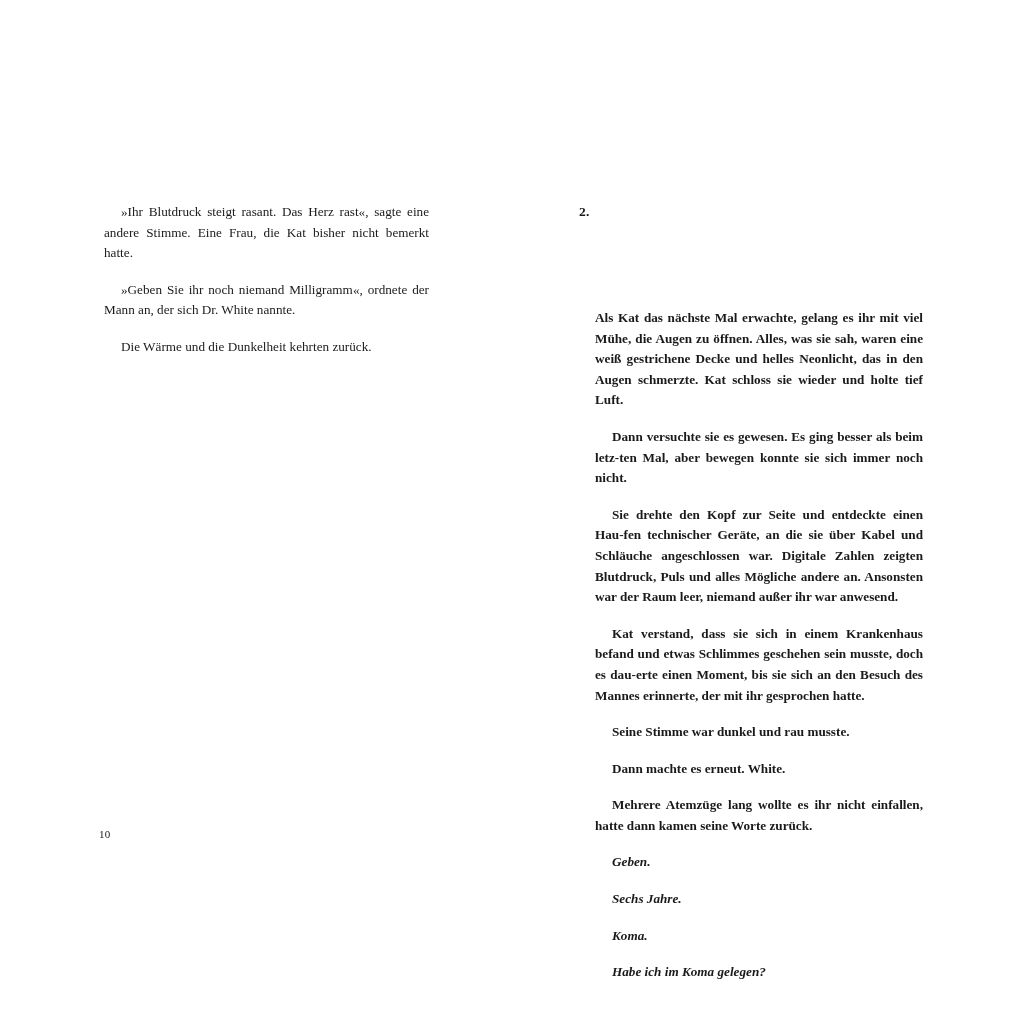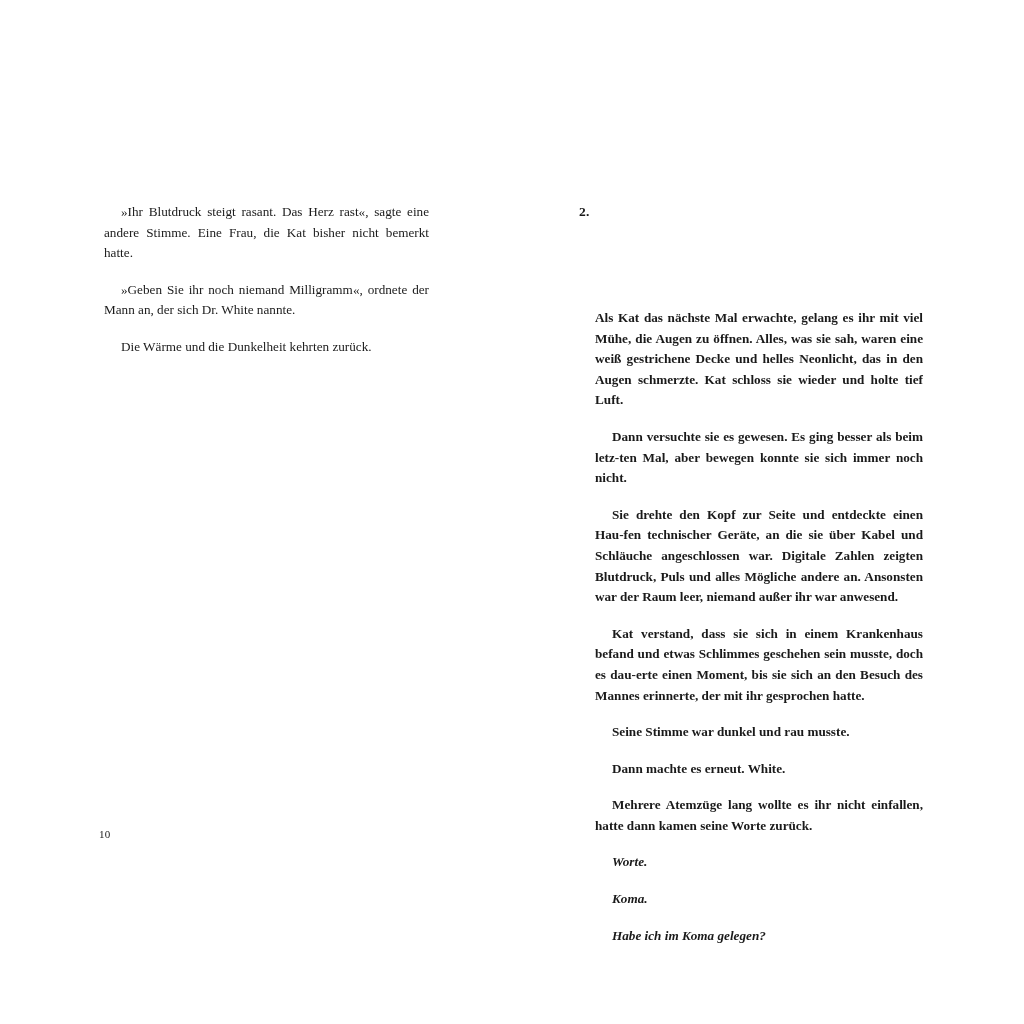--- a/index.html
+++ b/index.html
@@ -108,20 +108,21 @@
       <div class="chapter-number">2.</div>
     </div>
     <div class="text-col text-col-right" style="top: 292px; font-weight: bold;">
       <p class="noindent">Als Kat das nächste Mal erwachte, gelang es ihr mit viel Mühe, die Augen zu öffnen. Alles, was sie sah, waren eine weiß gestrichene Decke und helles Neonlicht, das in den Augen schmerzte. Kat schloss sie wieder und holte tief Luft.</p>
       <p class="indent">Dann versuchte sie es gewesen. Es ging besser als beim letz-ten Mal, aber bewegen konnte sie sich immer noch nicht.</p>
       <p class="indent">Sie drehte den Kopf zur Seite und entdeckte einen Hau-fen technischer Geräte, an die sie über Kabel und Schläuche angeschlossen war. Digitale Zahlen zeigten Blutdruck, Puls und alles Mögliche andere an. Ansonsten war der Raum leer, niemand außer ihr war anwesend.</p>
       <p class="indent">Kat verstand, dass sie sich in einem Krankenhaus befand und etwas Schlimmes geschehen sein musste, doch es dau-erte einen Moment, bis sie sich an den Besuch des Mannes erinnerte, der mit ihr gesprochen hatte.</p>
       <p class="indent">Seine Stimme war dunkel und rau musste.</p>
       <p class="indent">Dann machte es erneut. White.</p>
       <p class="indent">Mehrere Atemzüge lang wollte es ihr nicht einfallen, hatte dann kamen seine Worte zurück.</p>
-      <p class="italic">Worte.</p>
+      <p class="italic">Geben.</p>
+      <p class="italic">Sechs Jahre.</p>
       <p class="italic">Koma.</p>
       <p class="italic">Habe ich im Koma gelegen?</p>
     </div>
 
   </div>
 
 </div>
 
 </body></html>

